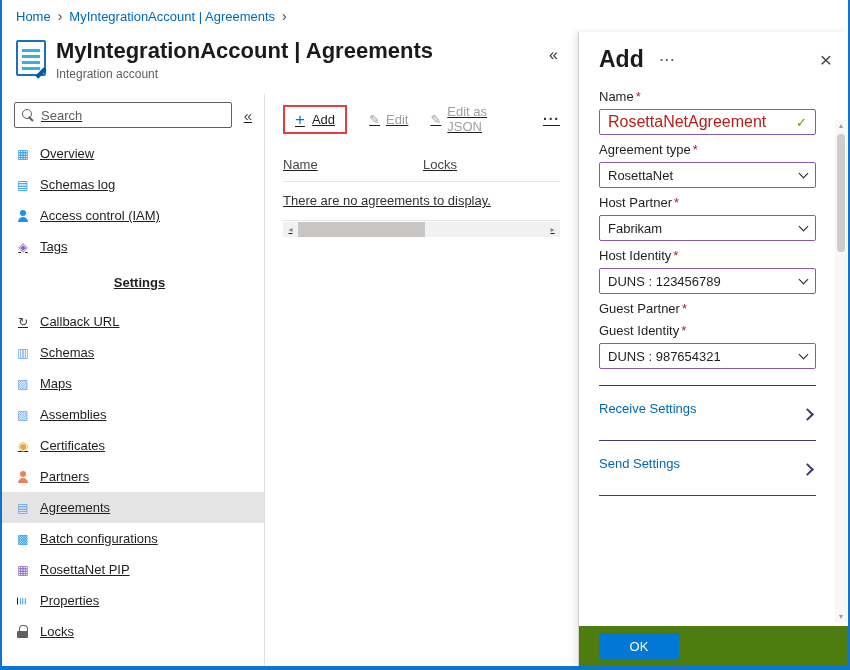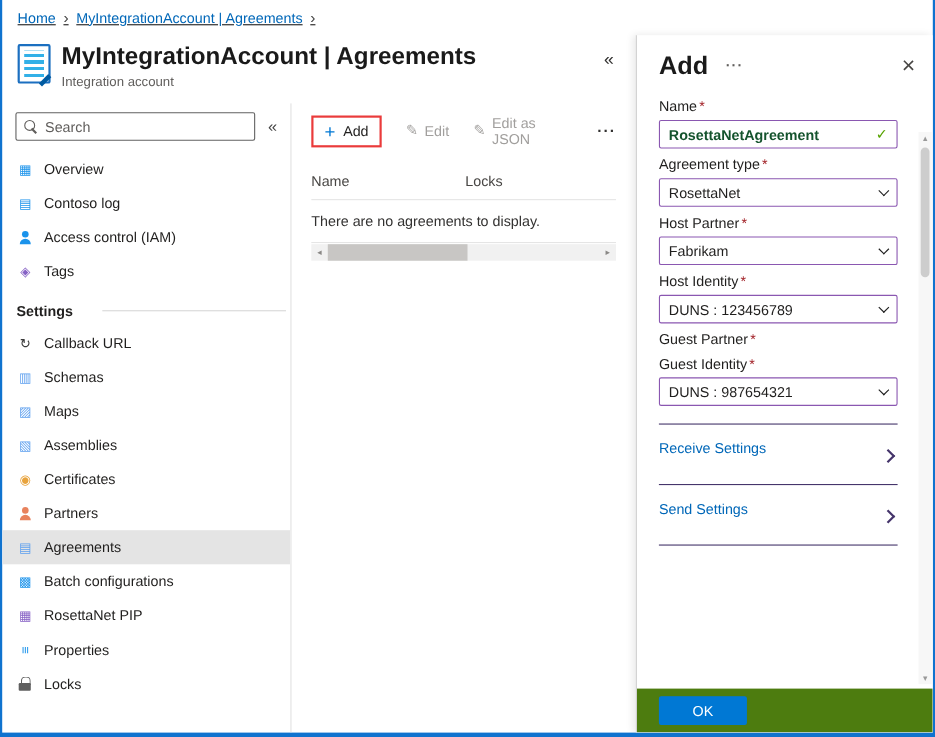--- a/index.html
+++ b/index.html
@@ -5,38 +5,38 @@
   * { margin:0; padding:0; box-sizing:border-box; }
   html,body { background:#fff; }
   body { font-family:"Liberation Sans","DejaVu Sans",sans-serif; color:#201f1e; }
   [data-interactable="true"] { cursor:pointer; }
 
   .page { position:relative; width:850px; height:670px; background:#fff;
           border-left:2px solid #1073cf; border-right:2px solid #1073cf; border-bottom:4px solid #1073cf;
           display:flex; flex-direction:column; overflow:hidden; }
 
   
-  .breadcrumb { height:32px; display:flex; align-items:center; gap:7px; padding-left:14px; font-size:13px; flex:0 0 auto;text-decoration:underline; }
+  .breadcrumb { height:32px; display:flex; align-items:center; gap:7px; padding-left:14px; font-size:13px; flex:0 0 auto; }
   .crumb { color:#0067b8; }
   .crumb-sep { color:#444; font-size:14px; }
 
   .content { flex:1; display:flex; min-height:0; }
   .left-col { width:576px; display:flex; flex-direction:column; min-height:0; }
 
   
   .page-header { position:relative; height:62px; padding:6px 0 0 14px; display:flex; gap:10px; flex:0 0 auto; }
   .ia-icon { position:relative; width:30px; height:36px; border:2px solid #1b6fc0; border-radius:2px; background:#fff; flex:0 0 30px; margin-top:2px; }
   .ia-icon::before { content:""; position:absolute; inset:4px; background:repeating-linear-gradient(#fff 0 3px,#32b0e7 3px 6px); }
   .ia-icon::after { content:""; position:absolute; right:-3px; bottom:-1px; width:12px; height:4px; background:#005ba1; transform:rotate(-45deg); }
   .title-wrap { display:flex; flex-direction:column; gap:3px; }
   .page-title { font-size:22px; font-weight:700; color:#1a1a1a; }
   .page-subtitle { font-size:12px; color:#605e5c; }
   .header-collapse { position:absolute; right:20px; top:14px; font-size:16px; color:#323130; }
 
-  .workspace { flex:1; display:flex; min-height:0; }
+  .workspace { flex:1; display:flex; min-height:0;text-decoration:underline; }
 
   
   .sidebar { width:263px; border-right:1px solid #e1e1e1; display:flex; flex-direction:column; overflow:hidden; }
   .search-row { display:flex; align-items:center; gap:6px; padding:8px 6px 6px 12px; }
   .search-box { flex:1; height:26px; border:1px solid #616161; border-radius:2px; display:flex; align-items:center; gap:6px; padding:0 6px; background:#fff; }
   .search-box input { border:none; outline:none; flex:1; min-width:0; font-size:13px; color:#323130; font-family:inherit; background:transparent; }
   .search-box input::placeholder { color:#605e5c; }
   .mag { position:relative; width:14px; height:14px; flex:0 0 14px; }
   .mag::before { content:""; position:absolute; width:8px; height:8px; border:1.5px solid #605e5c; border-radius:50%; left:1px; top:1px; }
   .mag::after { content:""; position:absolute; width:6px; height:1.5px; background:#605e5c; transform:rotate(45deg); left:7px; top:10px; }
@@ -48,21 +48,21 @@
   .gi { width:16px; flex:0 0 16px; text-align:center; font-size:12px; line-height:1; }
   .c-blue{color:#1b93eb} .c-lblue{color:#5ea0ef} .c-purple{color:#8661c5} .c-orange{color:#e8a33d} .c-dark{color:#3b3b3b}
   .rot90{display:inline-block;transform:rotate(90deg);}
   .person { position:relative; width:16px; height:16px; flex:0 0 16px; }
   .person::before { content:""; position:absolute; left:5px; top:2px; width:6px; height:6px; border-radius:50%; background:currentColor; }
   .person::after { content:""; position:absolute; left:3px; top:9px; width:10px; height:5px; border-radius:5px 5px 0 0; background:currentColor; }
   .p-blue{color:#1b93eb} .p-orange{color:#e8825d}
   .lock { position:relative; width:16px; height:16px; flex:0 0 16px; }
   .lock::before { content:""; position:absolute; left:4px; top:1px; width:7px; height:7px; border:1.5px solid #5f5f5f; border-bottom:none; border-radius:4px 4px 0 0; }
   .lock::after { content:""; position:absolute; left:2px; top:7px; width:11px; height:7px; background:#5f5f5f; border-radius:1px; }
-  .settings-header { margin:13px 0 6px; padding-left:13px; font-weight:700; font-size:13px; color:#201f1e; display:flex; align-items:center; gap:27px; }
+  .settings-header { margin:13px 0 6px; padding-left:13px; font-weight:700; font-size:13px; color:#201f1e; display:flex; align-items:center; gap:10px;flex-direction:column; }
   .settings-header .rule { flex:1; height:1px; background:#d8d8d8; margin-right:4px; }
 
   
   .main { flex:1; display:flex; flex-direction:column; min-width:0; }
   .toolbar { display:flex; align-items:center; gap:22px; padding:10px 0 8px 18px; }
   .add-btn { display:flex; align-items:center; gap:7px; border:2px solid #ea3b3b; padding:4px 10px; background:#fff; }
   .add-plus { color:#0078d4; font-size:17px; line-height:1; font-weight:400; }
   .add-label { font-size:13px; color:#201f1e; }
   .tb-btn { display:flex; align-items:center; gap:6px; font-size:13px; }
   .tb-btn.disabled { color:#a19f9d; }
@@ -81,21 +81,21 @@
   
   .panel { flex:1; position:relative; background:#fff; border-left:1px solid #cfcfcf; box-shadow:-3px 0 7px rgba(0,0,0,.09); padding-left:20px; overflow:hidden; }
   .panel-head { display:flex; align-items:center; padding:14px 16px 16px 0; }
   .panel-title { font-size:23px; font-weight:700; color:#1a1a1a; }
   .panel-more { margin-left:16px; color:#605e5c; font-size:13px; letter-spacing:1px; font-weight:700; }
   .panel-close { margin-left:auto; font-size:21px; color:#484644; line-height:1; }
   .fgroup { margin-bottom:7px; width:217px; }
   .flabel { font-size:13px; color:#201f1e; margin-bottom:5px; }
   .req { color:#a4262c; margin-left:2px; }
   .control { height:26px; border:1px solid #8a57b1; border-radius:2px; display:flex; align-items:center; padding:0 8px; font-size:13px; color:#201f1e; background:#fff; }
-  .control input { border:none; outline:none; flex:1; min-width:0; font-size:13px; color:#14532d; font-family:inherit;font-weight:bold; }
+  .control input { border:none; outline:none; flex:1; min-width:0; font-size:16px; color:#b91c1c; font-family:inherit; }
   .check { color:#57a300; font-weight:700; font-size:13px; }
   .dd-chev { margin-left:auto; width:7px; height:7px; border-right:1.6px solid #1f1f1f; border-bottom:1.6px solid #1f1f1f; transform:rotate(45deg); margin-top:-3px; }
   .sections { margin-top:16px; }
   .section { position:relative; width:217px; border-top:1px solid #45356b; padding:13px 0 23px; }
   .section-link { color:#0067b8; font-size:13px; }
   .right-chev { position:absolute; right:4px; top:24px; width:9px; height:9px; border-top:2px solid #45356b; border-right:2px solid #45356b; transform:rotate(45deg); }
   .end-line { width:217px; height:1px; background:#45356b; }
   .v-scroll { position:absolute; top:88px; right:1px; bottom:44px; width:12px; background:#f7f7f7; }
   .v-arrow { position:absolute; left:0; width:12px; text-align:center; font-size:8px; color:#999; }
   .v-up{top:1px} .v-down{bottom:1px}
@@ -138,21 +138,21 @@
             <span class="side-collapse" data-interactable="true">«</span>
           </div>
 
           <div class="nav" data-interactable="false">
             <div class="nav-item" data-interactable="true">
               <span class="gi c-blue" data-interactable="false">▦</span>
               <span data-interactable="false">Overview</span>
             </div>
             <div class="nav-item" data-interactable="true">
               <span class="gi c-blue" data-interactable="false">▤</span>
-              <span data-interactable="false">Contoso log</span>
+              <span data-interactable="false">Schemas log</span>
             </div>
             <div class="nav-item" data-interactable="true">
               <span class="person p-blue" data-interactable="false"></span>
               <span data-interactable="false">Access control (IAM)</span>
             </div>
             <div class="nav-item" data-interactable="true">
               <span class="gi c-purple" data-interactable="false">◈</span>
               <span data-interactable="false">Tags</span>
             </div>
 

